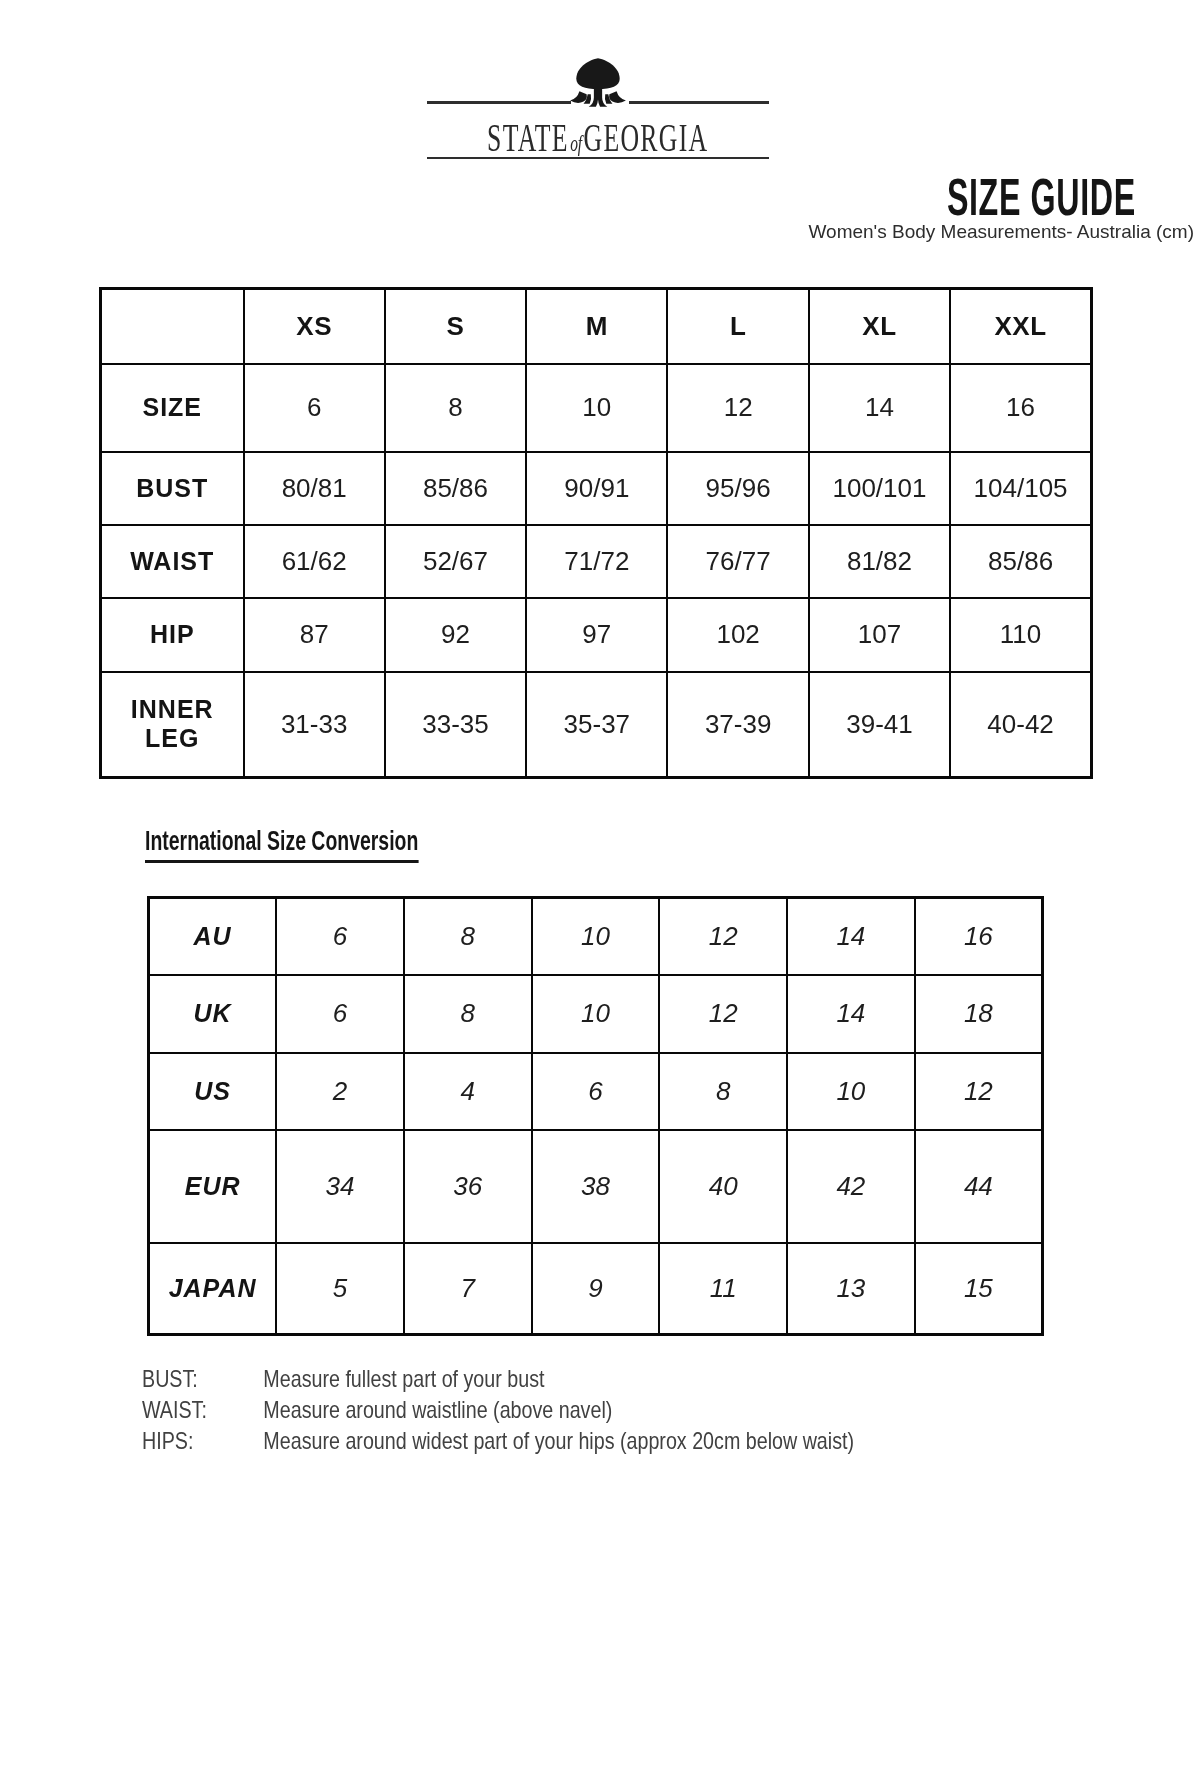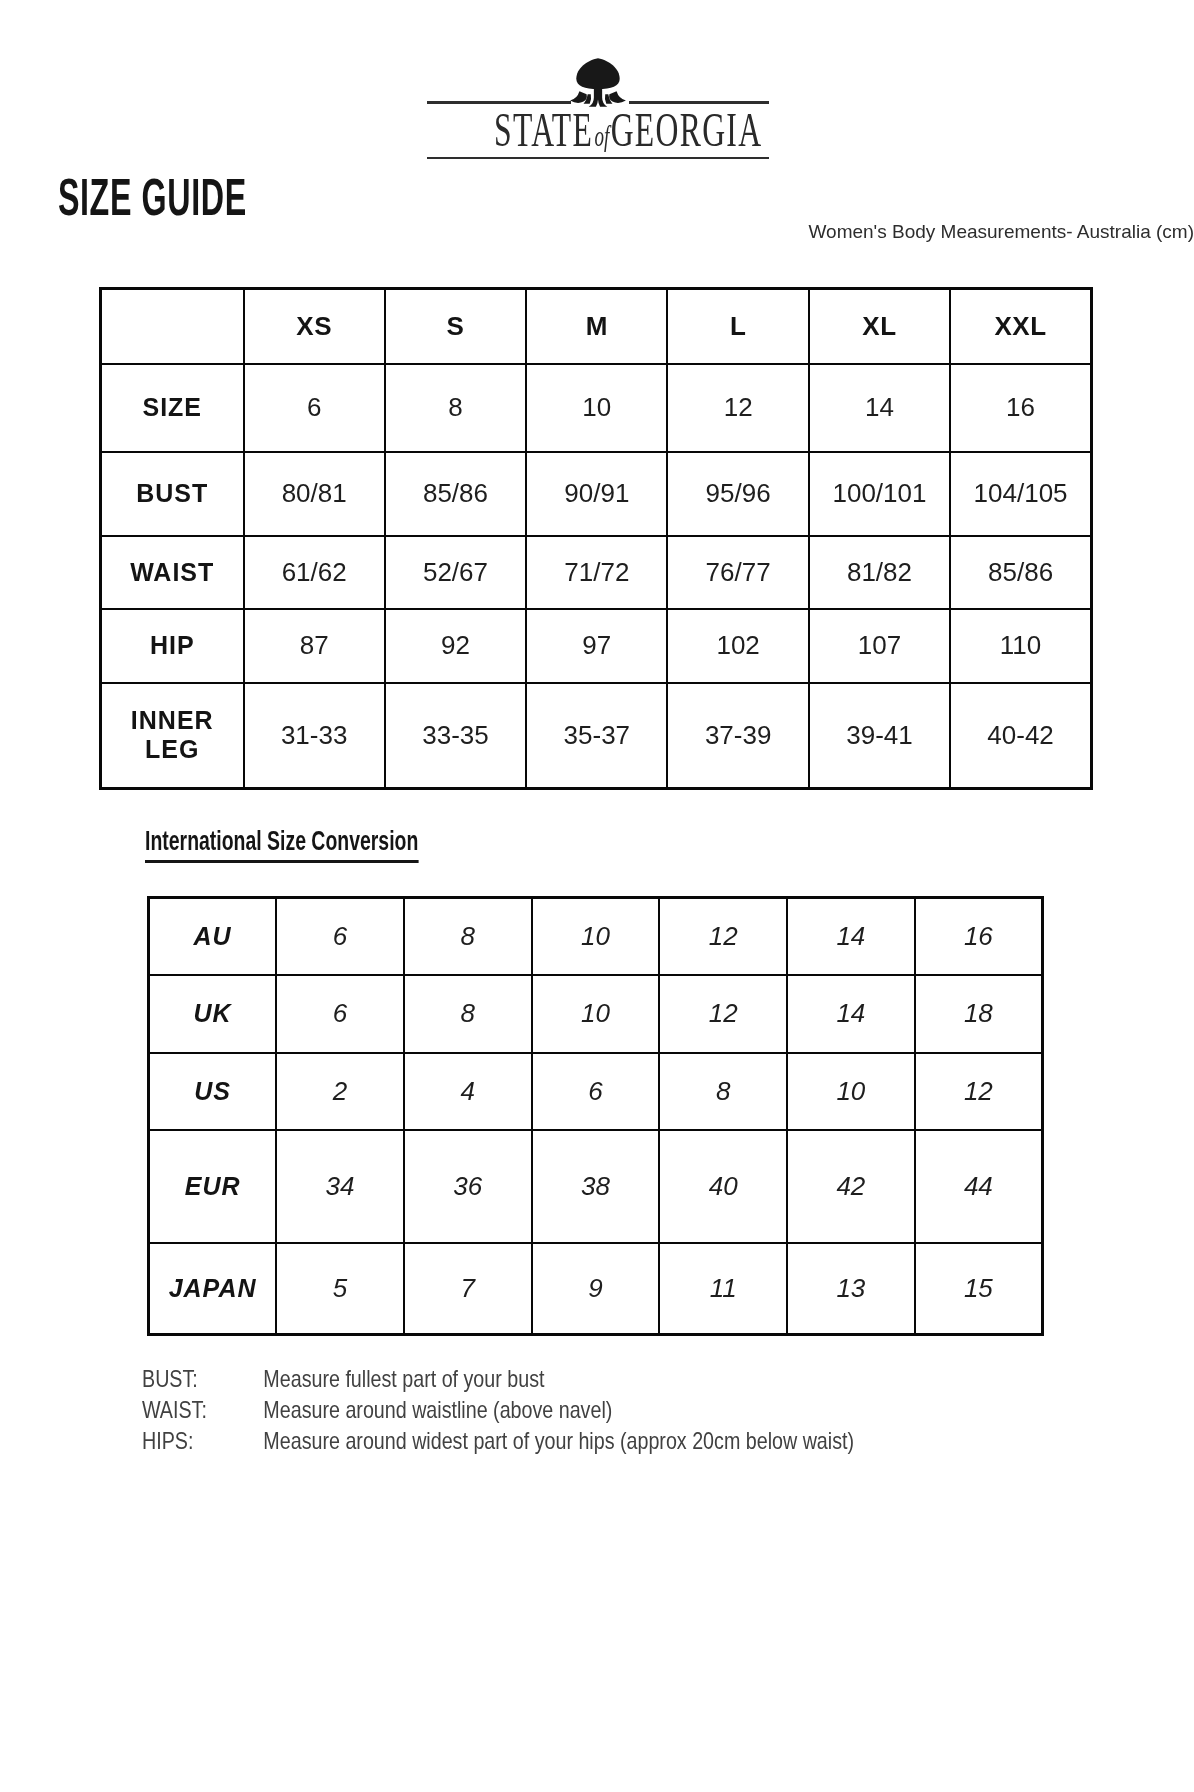--- a/index.html
+++ b/index.html
@@ -8,27 +8,27 @@
   .page { position:relative; width:1194px; height:1792px; background:#ffffff; margin:0 auto; overflow:hidden; }
 
   
   .logo { position:absolute; left:425px; top:54px; width:346px; height:110px; }
   .rule { position:absolute; background:#2e2e2e; height:3px; }
   .rule-top-left  { top:47px; left:2px;  width:144px; }
   .rule-top-right { top:47px; left:204px; width:140px; }
   .rule-bottom    { top:103px; left:2px; width:342px; height:2px; }
   .tree { position:absolute; left:142px; top:3px; width:62px; height:54px; }
   .brand-text { position:absolute; top:50px; left:0; width:100%; text-align:center;
-    font-family:"Liberation Serif","DejaVu Serif",serif; font-size:48px; line-height:52px;
+    font-family:"Liberation Serif","DejaVu Serif",serif; font-size:39px; line-height:68px;
     color:#2a2a2a; white-space:nowrap; }
   .brand-text .inner { display:inline-block; transform:scaleX(0.66); transform-origin:center; letter-spacing:2px; }
   .brand-text .of { font-style:italic; font-size:0.6em; letter-spacing:0; padding:0 2px; }
 
   
-  .title { position:absolute; top:167px; left:0; width:100%; text-align:left;
+  .title { position:absolute; top:167px; left:0; width:100%; text-align:right;
     font-size:52px; font-weight:700; color:#151515; white-space:nowrap; }
   .title .inner { display:inline-block; transform:scaleX(0.62); transform-origin:center; letter-spacing:1px; }
   .subtitle { position:absolute; top:221px; left:0; width:100%; text-align:right;
     font-size:19px; color:#2d2d2d; }
 
   .conv-heading { position:absolute; left:145px; top:826px; font-size:27px; font-weight:700;
     color:#151515; white-space:nowrap; transform:scaleX(0.72); transform-origin:left center;
     border-bottom:3px solid #151515; padding-bottom:3px; }
 
   
@@ -100,21 +100,21 @@
     <tbody>
       <tr style="height:88px">
         <th>SIZE</th>
         <td>6</td>
         <td>8</td>
         <td>10</td>
         <td>12</td>
         <td>14</td>
         <td>16</td>
       </tr>
-      <tr style="height:84px">
+      <tr style="height:73px">
         <th>BUST</th>
         <td>80/81</td>
         <td>85/86</td>
         <td>90/91</td>
         <td>95/96</td>
         <td>100/101</td>
         <td>104/105</td>
       </tr>
       <tr style="height:73px">
         <th>WAIST</th>

